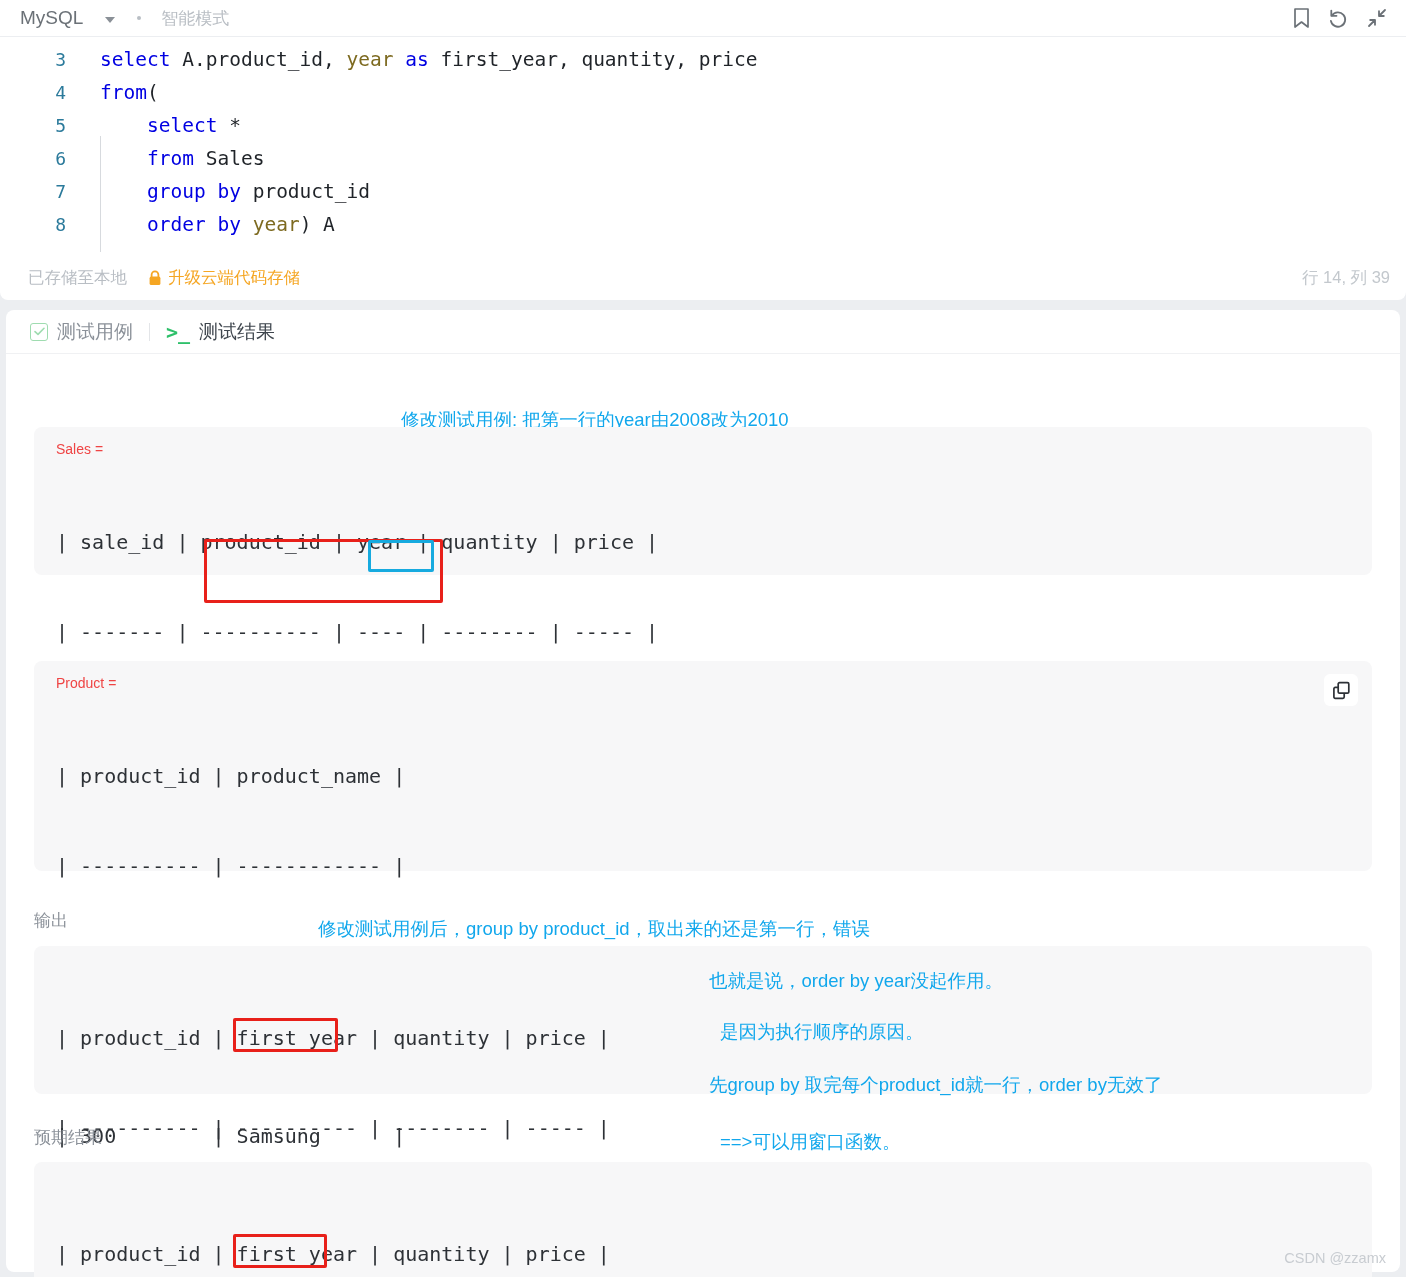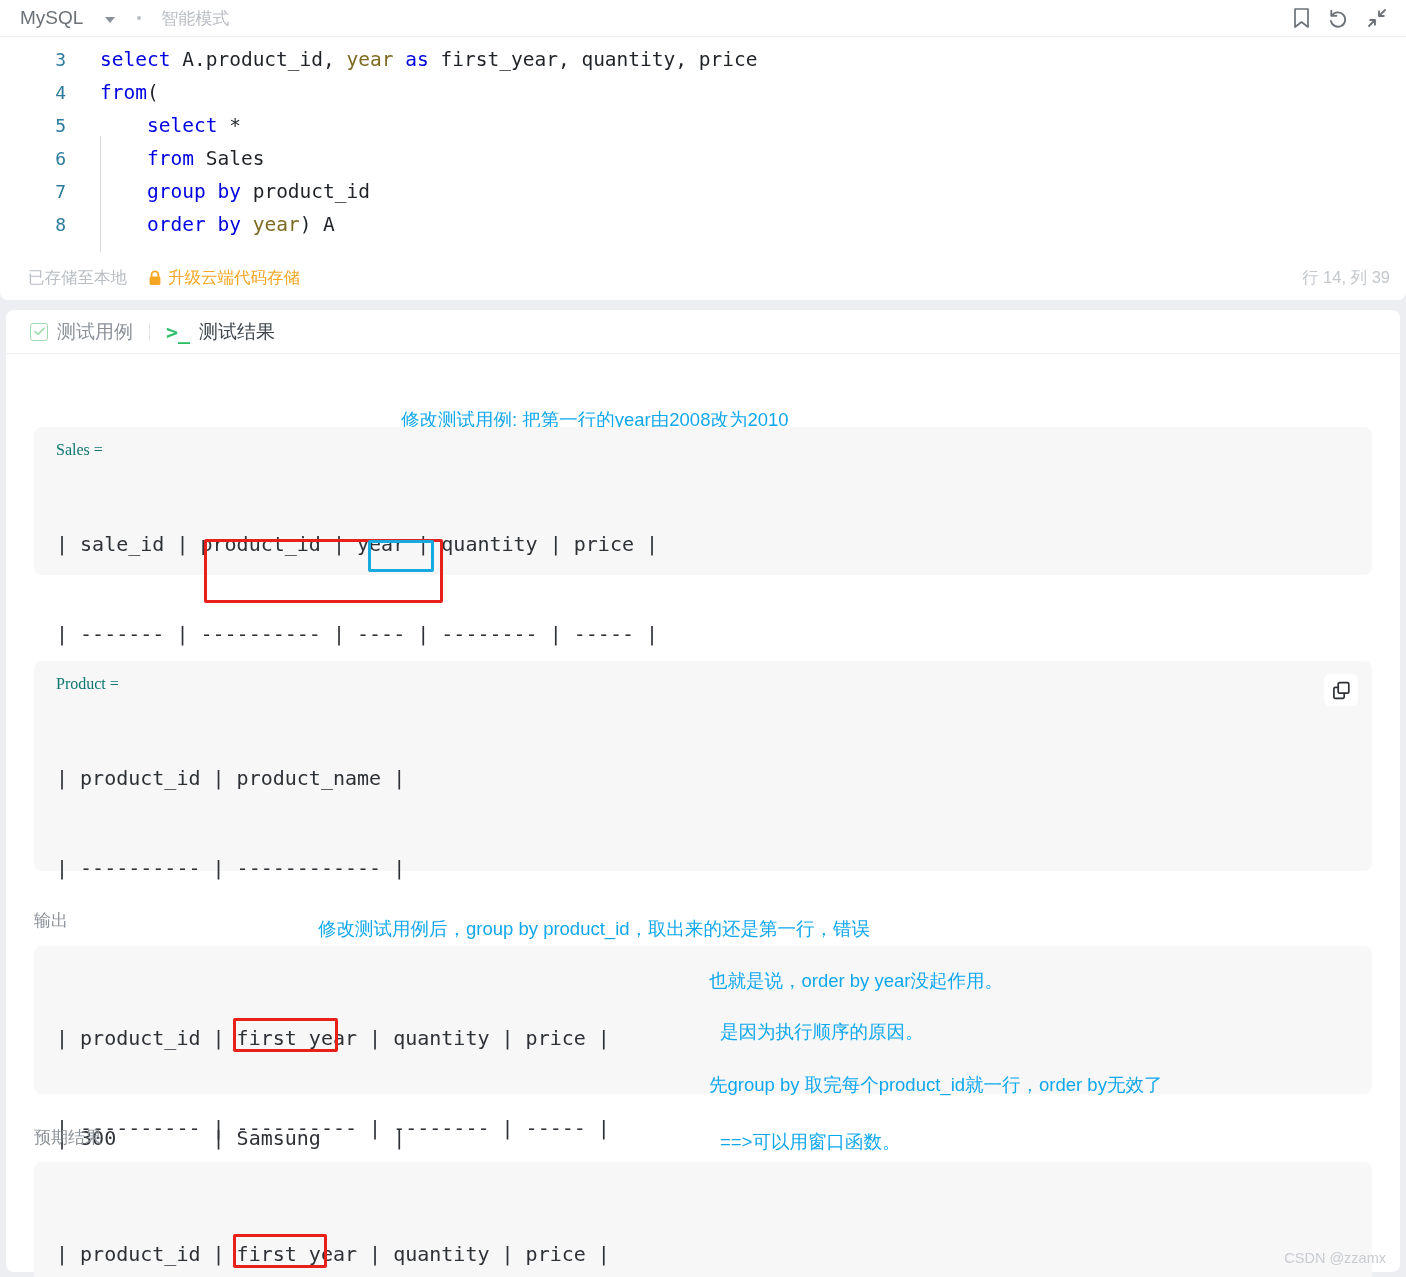--- a/index.html
+++ b/index.html
@@ -113,22 +113,22 @@
   .term-ico { color: #2ec06a; font-family: "DejaVu Sans Mono", monospace; font-size: 20px; font-weight: bold; }
 
   
   .content { position: relative; padding: 0 0 0 0; }
 
   .card {
     position: absolute;
     background: #f7f7f8; border-radius: 8px;
   }
   .card-label {
-    color: #0f766e; font-size: 16px;
-    font-family: Liberation Serif, serif;
+    color: #ef4444; font-size: 14px;
+    font-family: Liberation Sans, sans-serif;
   }
   .mono {
     font-family: "DejaVu Sans Mono", monospace;
     font-size: 20px; line-height: 30px; color: #2d3136;
     white-space: pre;
   }
   .section-label {
     position: absolute; color: #8b9199; font-size: 17px;
   }
   .ann {

